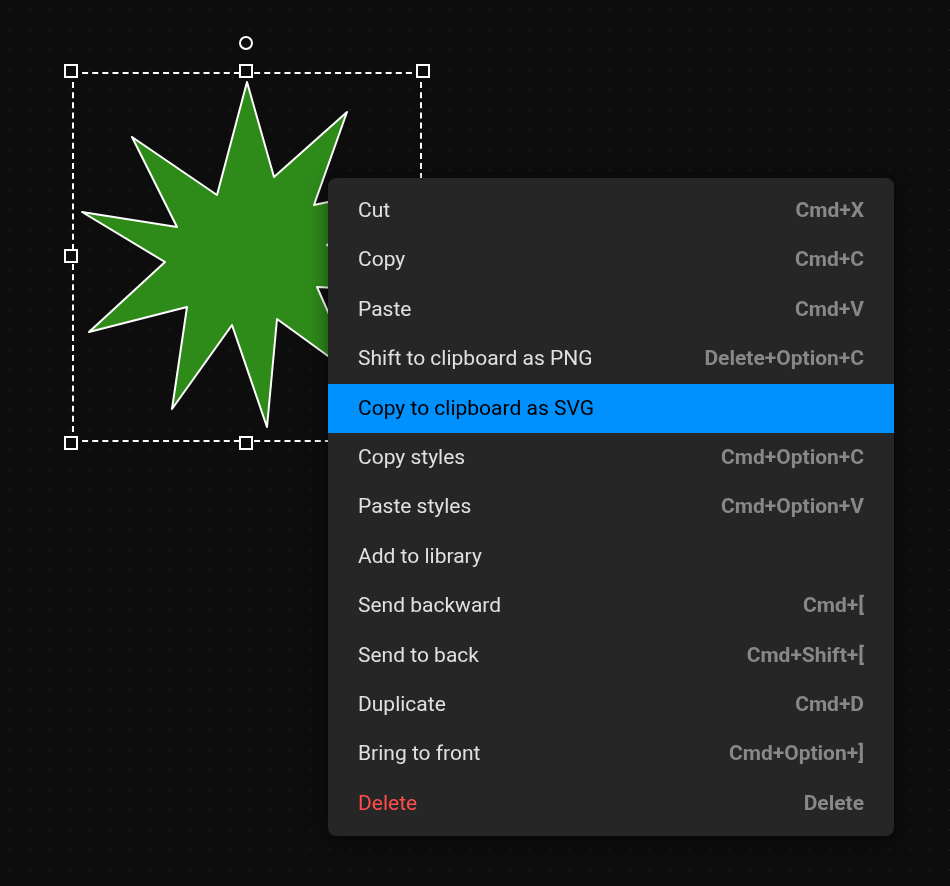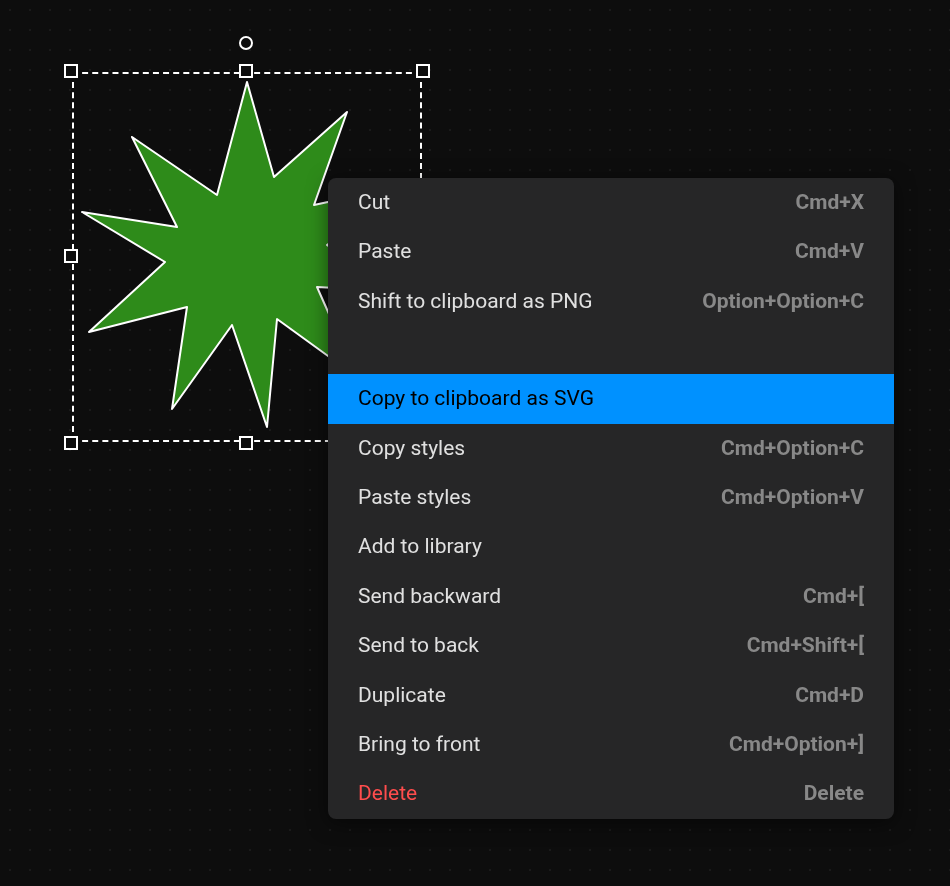--- a/index.html
+++ b/index.html
@@ -72,21 +72,21 @@
       height: 360px;
     }
     
     .context-menu {
       position: absolute;
       left: 328px;
       top: 178px;
       width: 566px;
       background: #262627;
       border-radius: 8px;
-      padding: 0 0;
+      padding: 8px 0;
       box-shadow: 0 4px 20px rgba(0,0,0,0.5);
     }
     
     .menu-item {
       display: flex;
       justify-content: space-between;
       align-items: center;
       padding: 10px 30px;
       cursor: pointer;
       font-size: 21px;
@@ -97,21 +97,20 @@
       color: #e0e0e0;
     }
     
     .menu-item-shortcut {
       color: #888888;
       font-weight: bold;
     }
     
     .menu-item.highlighted {
       background: #0091ff;
-      margin-top: 48px;
     }
     
     .menu-item.highlighted .menu-item-label {
       color: #000000;
     }
     
     .menu-item.danger .menu-item-label {
       color: #ff4d4d;
     }
   </style>
@@ -133,26 +132,30 @@
   <div class="selection-handle handle-bm"></div>
   <div class="selection-handle handle-br"></div>
 </div>
 
 <div class="context-menu" id="context-menu-container">
 <div class="menu-item">
       <span class="menu-item-label">Cut</span>
       <span class="menu-item-shortcut">Cmd+X</span>
     </div>
     <div class="menu-item">
+      <span class="menu-item-label">Copy</span>
+      <span class="menu-item-shortcut">Cmd+C</span>
+    </div>
+    <div class="menu-item">
       <span class="menu-item-label">Paste</span>
       <span class="menu-item-shortcut">Cmd+V</span>
     </div>
     <div class="menu-item">
       <span class="menu-item-label">Shift to clipboard as PNG</span>
-      <span class="menu-item-shortcut">Option+Option+C</span>
+      <span class="menu-item-shortcut">Delete+Option+C</span>
     </div>
     <div class="menu-item highlighted">
       <span class="menu-item-label">Copy to clipboard as SVG</span>
       <span class="menu-item-shortcut"></span>
     </div>
     <div class="menu-item">
       <span class="menu-item-label">Copy styles</span>
       <span class="menu-item-shortcut">Cmd+Option+C</span>
     </div>
     <div class="menu-item">

